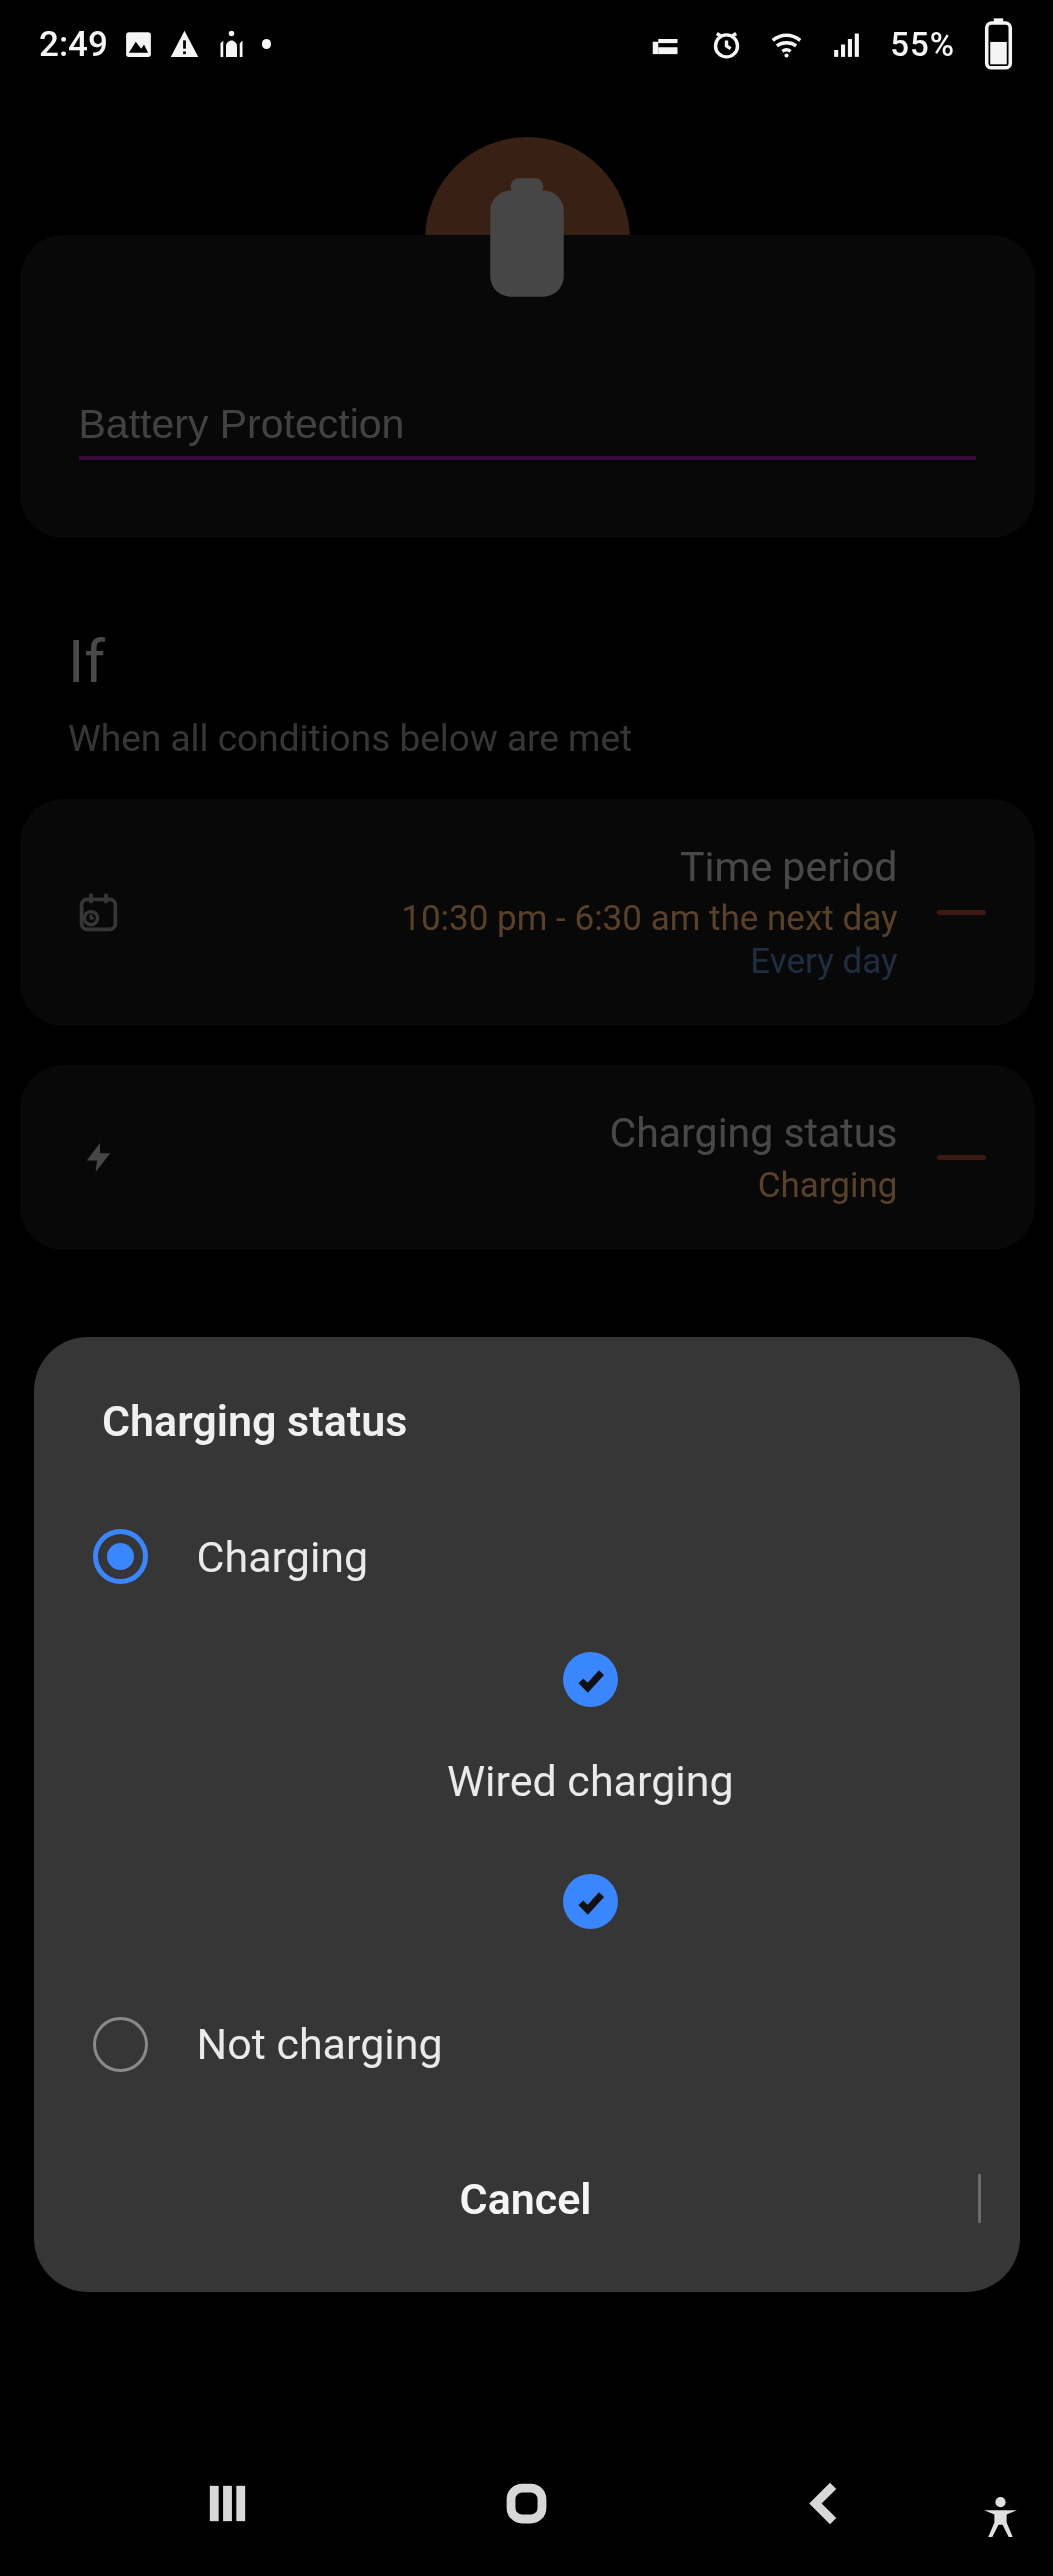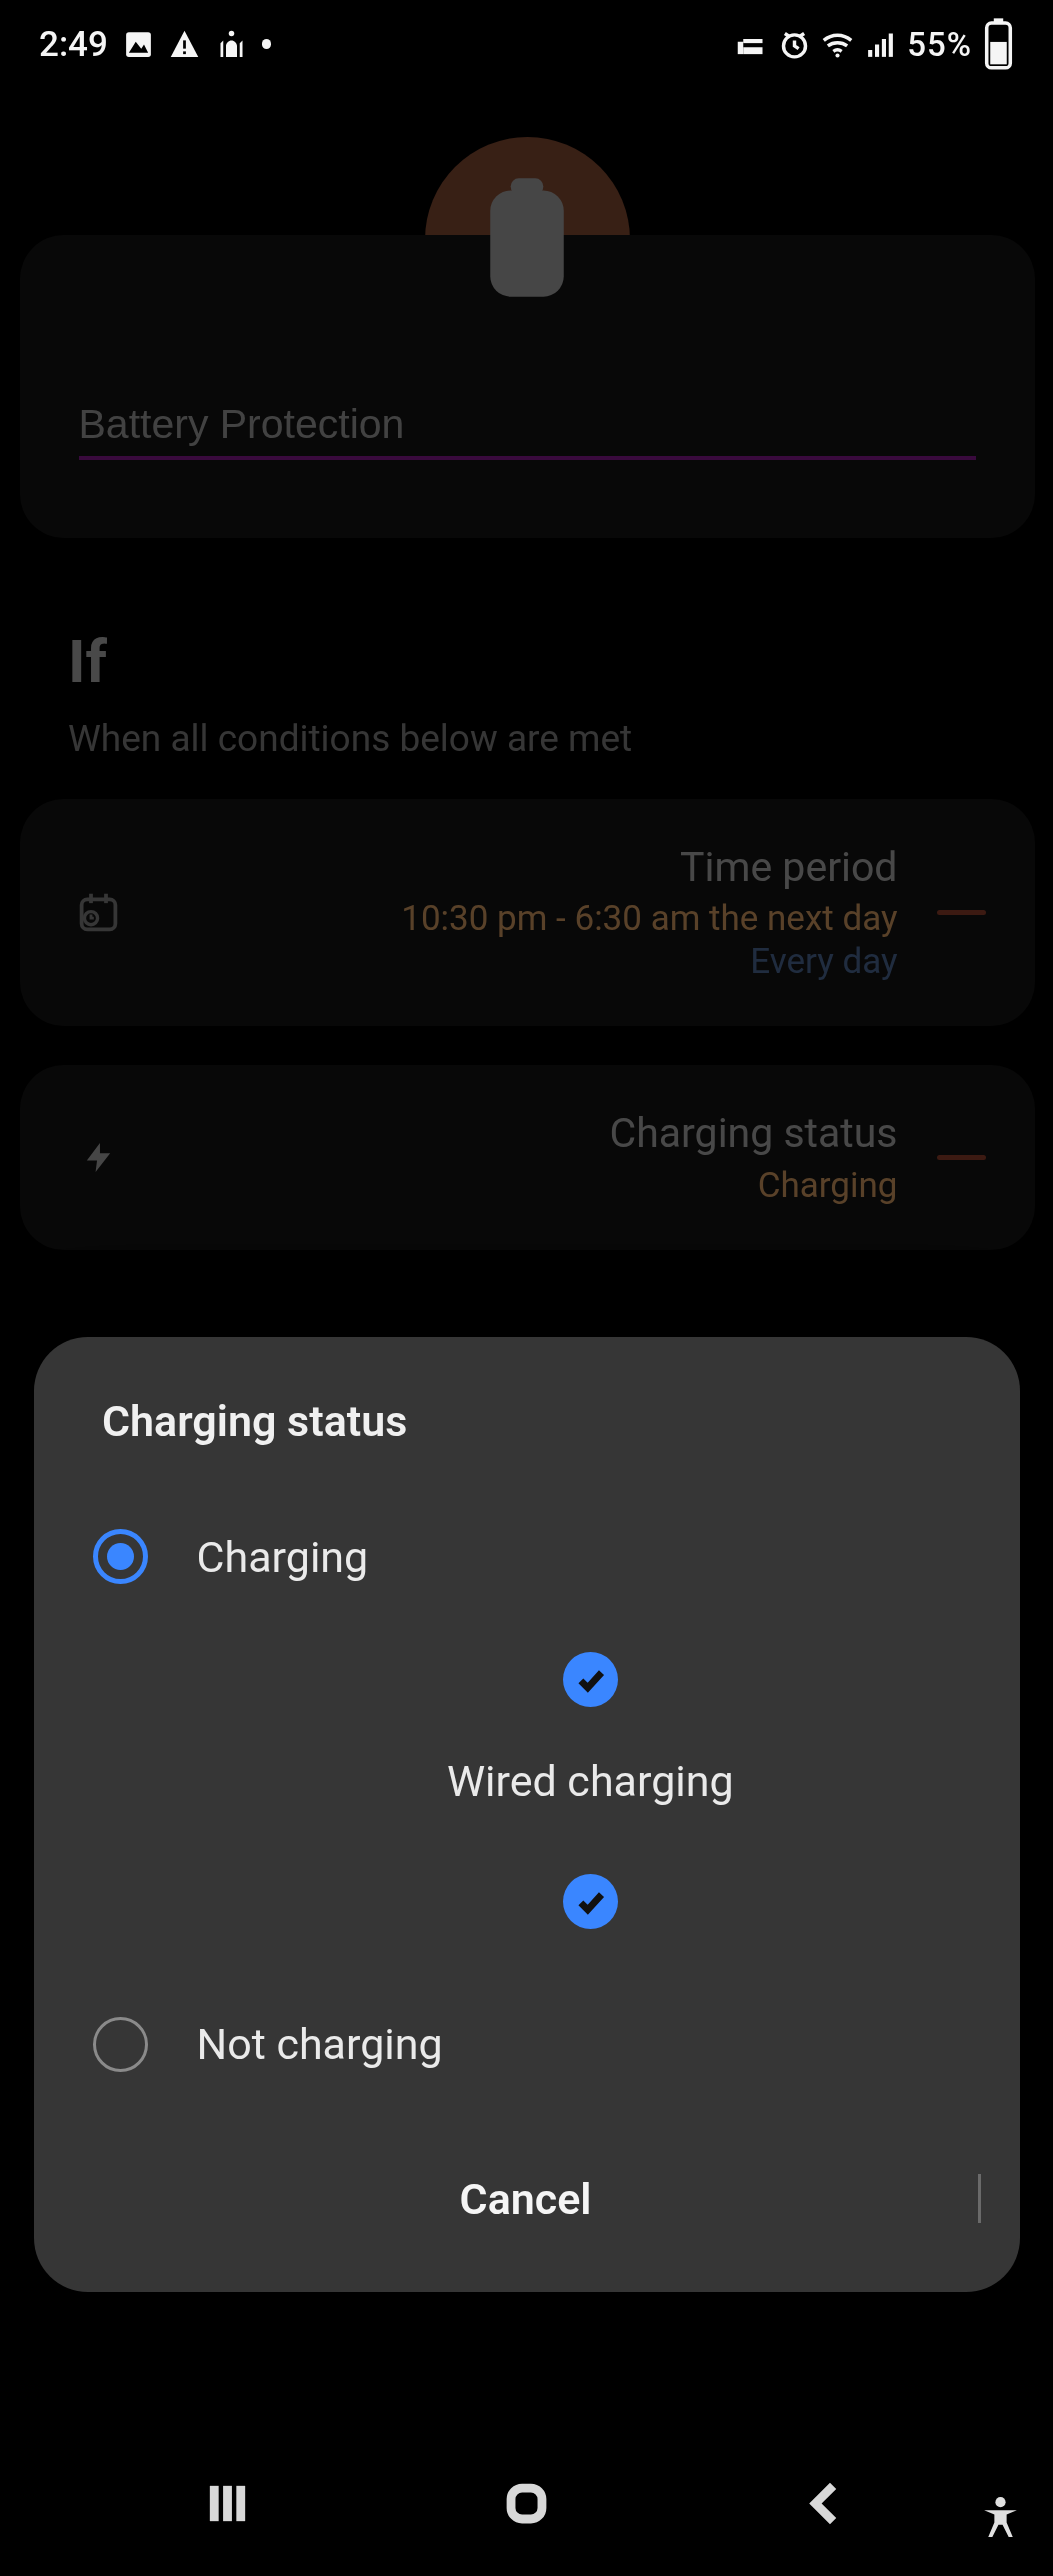--- a/index.html
+++ b/index.html
@@ -20,21 +20,21 @@
     height: 88px;
     display: flex;
     align-items: center;
     justify-content: space-between;
     padding: 0 39px;
     font-size: 35px;
     color: #f5f5f5;
     font-weight: 500;
   }
   .status-left { display: flex; align-items: center; gap: 13.7px; justify-content: flex-end; }
-  .status-right { display: flex; align-items: center; gap: 10px; }
+  .status-right { display: flex; align-items: center; gap: 27px; }
   .status-icon { width: 33px; height: 33px; display:inline-flex; align-items:center; justify-content:center; }
   .status-dot { width:9.8px;height:9.8px;border-radius:50%;background:#f5f5f5; }
   .battery-text { font-size: 33px; letter-spacing:1px;}
 
   
   .dim-content {
     position: absolute;
     top: 88px;
     left: 0; right: 0;
     bottom: 0;
@@ -65,21 +65,21 @@
     border: none;
     border-bottom: 4px solid #a21caf;
     font-size: 41px;
     color: #bdbdbd;
     padding-bottom: 8px;
   }
 
   .section-label {
     padding: 88px 68px 0;
   }
-  .section-label .big { font-size: 60px; color: #d0d0d0; font-weight:700;}
+  .section-label .big { font-size: 60px; color: #d0d0d0; font-weight:400;}
   .section-label .sub { font-size: 37px; color: #9a9a9a; margin-top: 19.5px; }
 
   .cond-card {
     margin: 39px 19.5px 0;
     background: #171717;
     border-radius: 44px;
     padding: 44px 49px;
     display: flex;
     align-items: center;
     gap: 39px;

